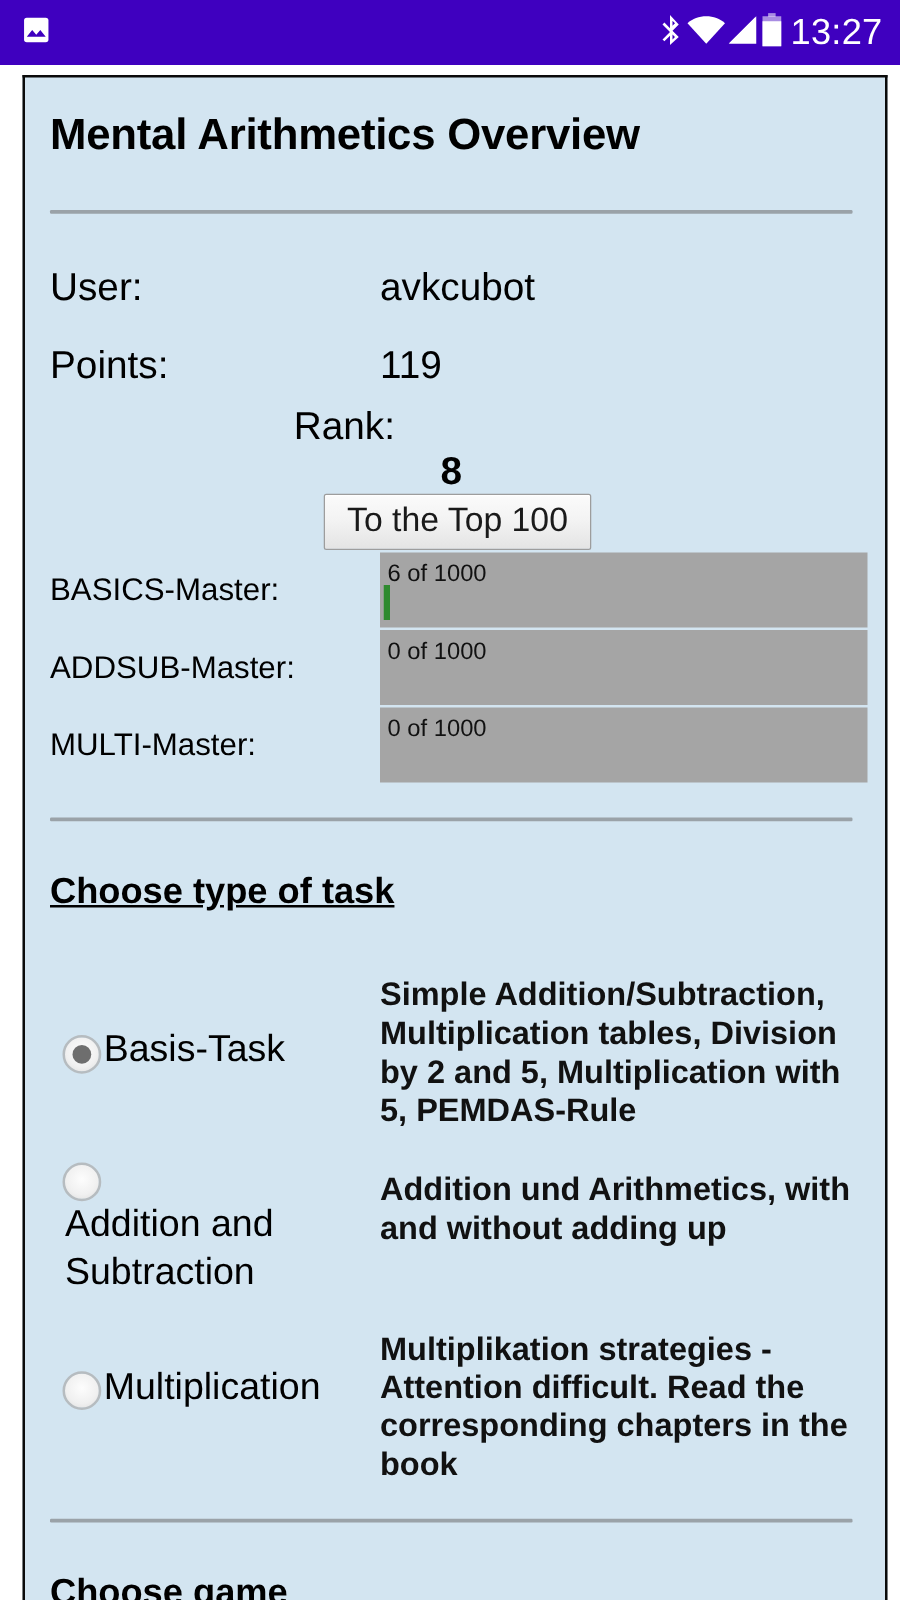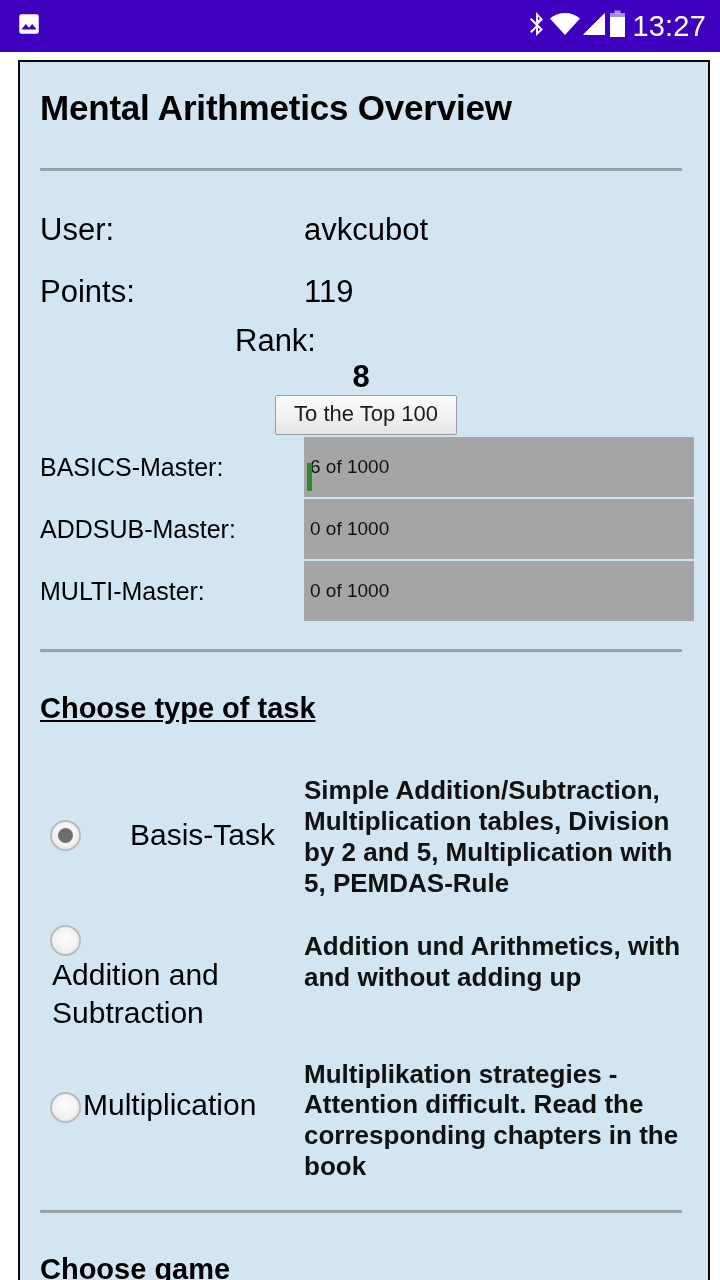--- a/index.html
+++ b/index.html
@@ -94,21 +94,21 @@
   }
   .rank-row { align-items: center; flex-direction: column; }
   .rank-num {
     font-size: 31px;
     font-weight: bold;
     color: #000000;
     margin-right: 10px;
   }
   .btn {
     font-family: "Liberation Sans", sans-serif;
-    font-size: 22px;
+    font-size: 27px;
     color: #1a1a1a;
     background: linear-gradient(to bottom, #fbfbfb 0%, #f3f3f3 46%, #e4e4e4 100%);
     border: 1px solid #9d9d9d;
     border-radius: 2px;
     padding: 7px 18px 9px 18px;
     line-height: 1;
     box-shadow: 0 1px 0 rgba(255,255,255,0.9) inset;
     cursor: pointer;
   }
 
@@ -129,21 +129,21 @@
   }
   .prog-bar {
     position: relative;
     flex: 1;
     height: 60px;
     background: #a5a5a5;
     overflow: hidden;
   }
   .prog-text {
     position: absolute;
-    top: 20px;
+    top: 8px;
     left: 6px;
     font-size: 19px;
     color: #111111;
     line-height: 1.1;
   }
   .prog-fill {
     position: absolute;
     left: 3px;
     top: 26px;
     height: 28px;
@@ -204,21 +204,21 @@
   }
   .opt-desc {
     flex: 1;
     font-size: 26px;
     color: #111111;
     line-height: 1.19;
     padding-right: 4px;
     font-weight: bold;
   }
   .opt-row.r1 { align-items: center; }
-  .opt-row.r1 .opt-left { align-items: flex-start; margin-top: 0; gap: 47px; }
+  .opt-row.r1 .opt-left { align-items: flex-end; margin-top: 0; }
   .opt-row.r1 .opt-desc { margin-top: 4px; }
   .opt-row.r2 { margin-top: 22px; }
   .opt-row.r2 .opt-left { padding-left: 12px; }
   .opt-row.r2 .opt-desc { margin-top: 10px; }
   .opt-row.r3 { margin-top: 26px; }
   .opt-row.r3 .opt-left { align-items: center; }
   .opt-row.r3 .opt-desc { margin-top: 0; }
   .opt-row.r3 .radio { margin-top: 32px; }
   .opt-row.r3 .opt-label { margin-top: 27px; }
 

